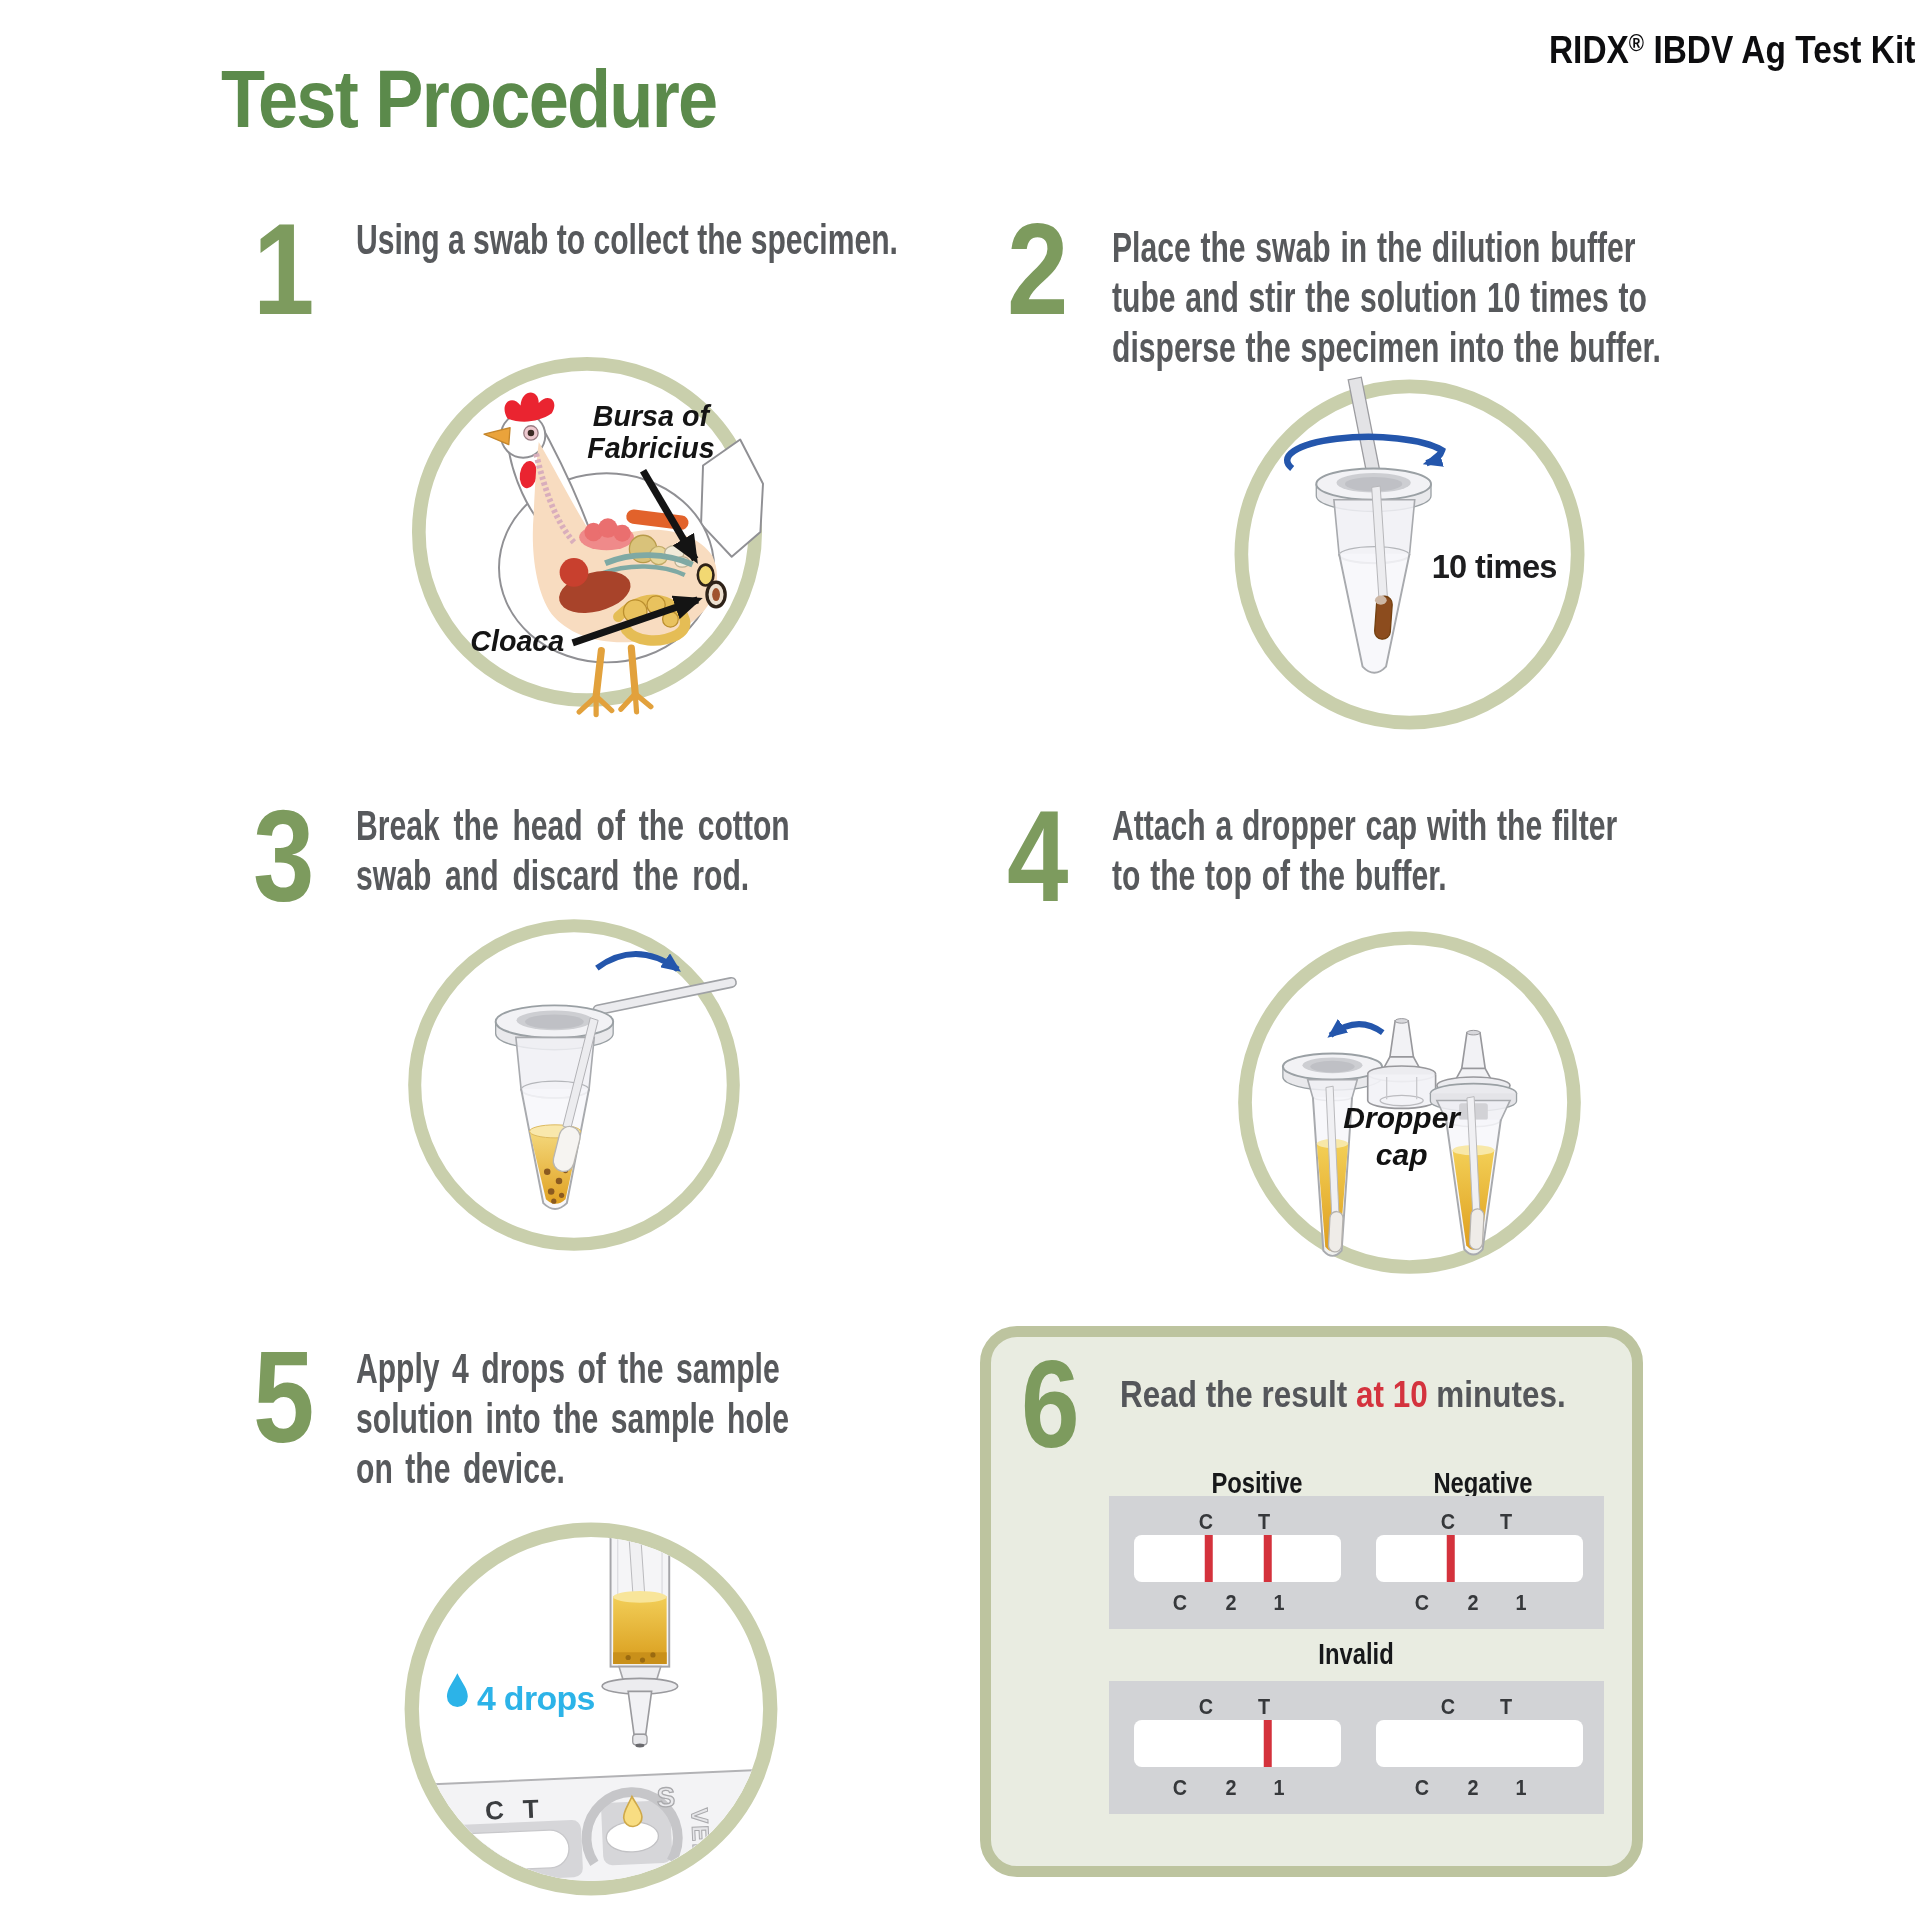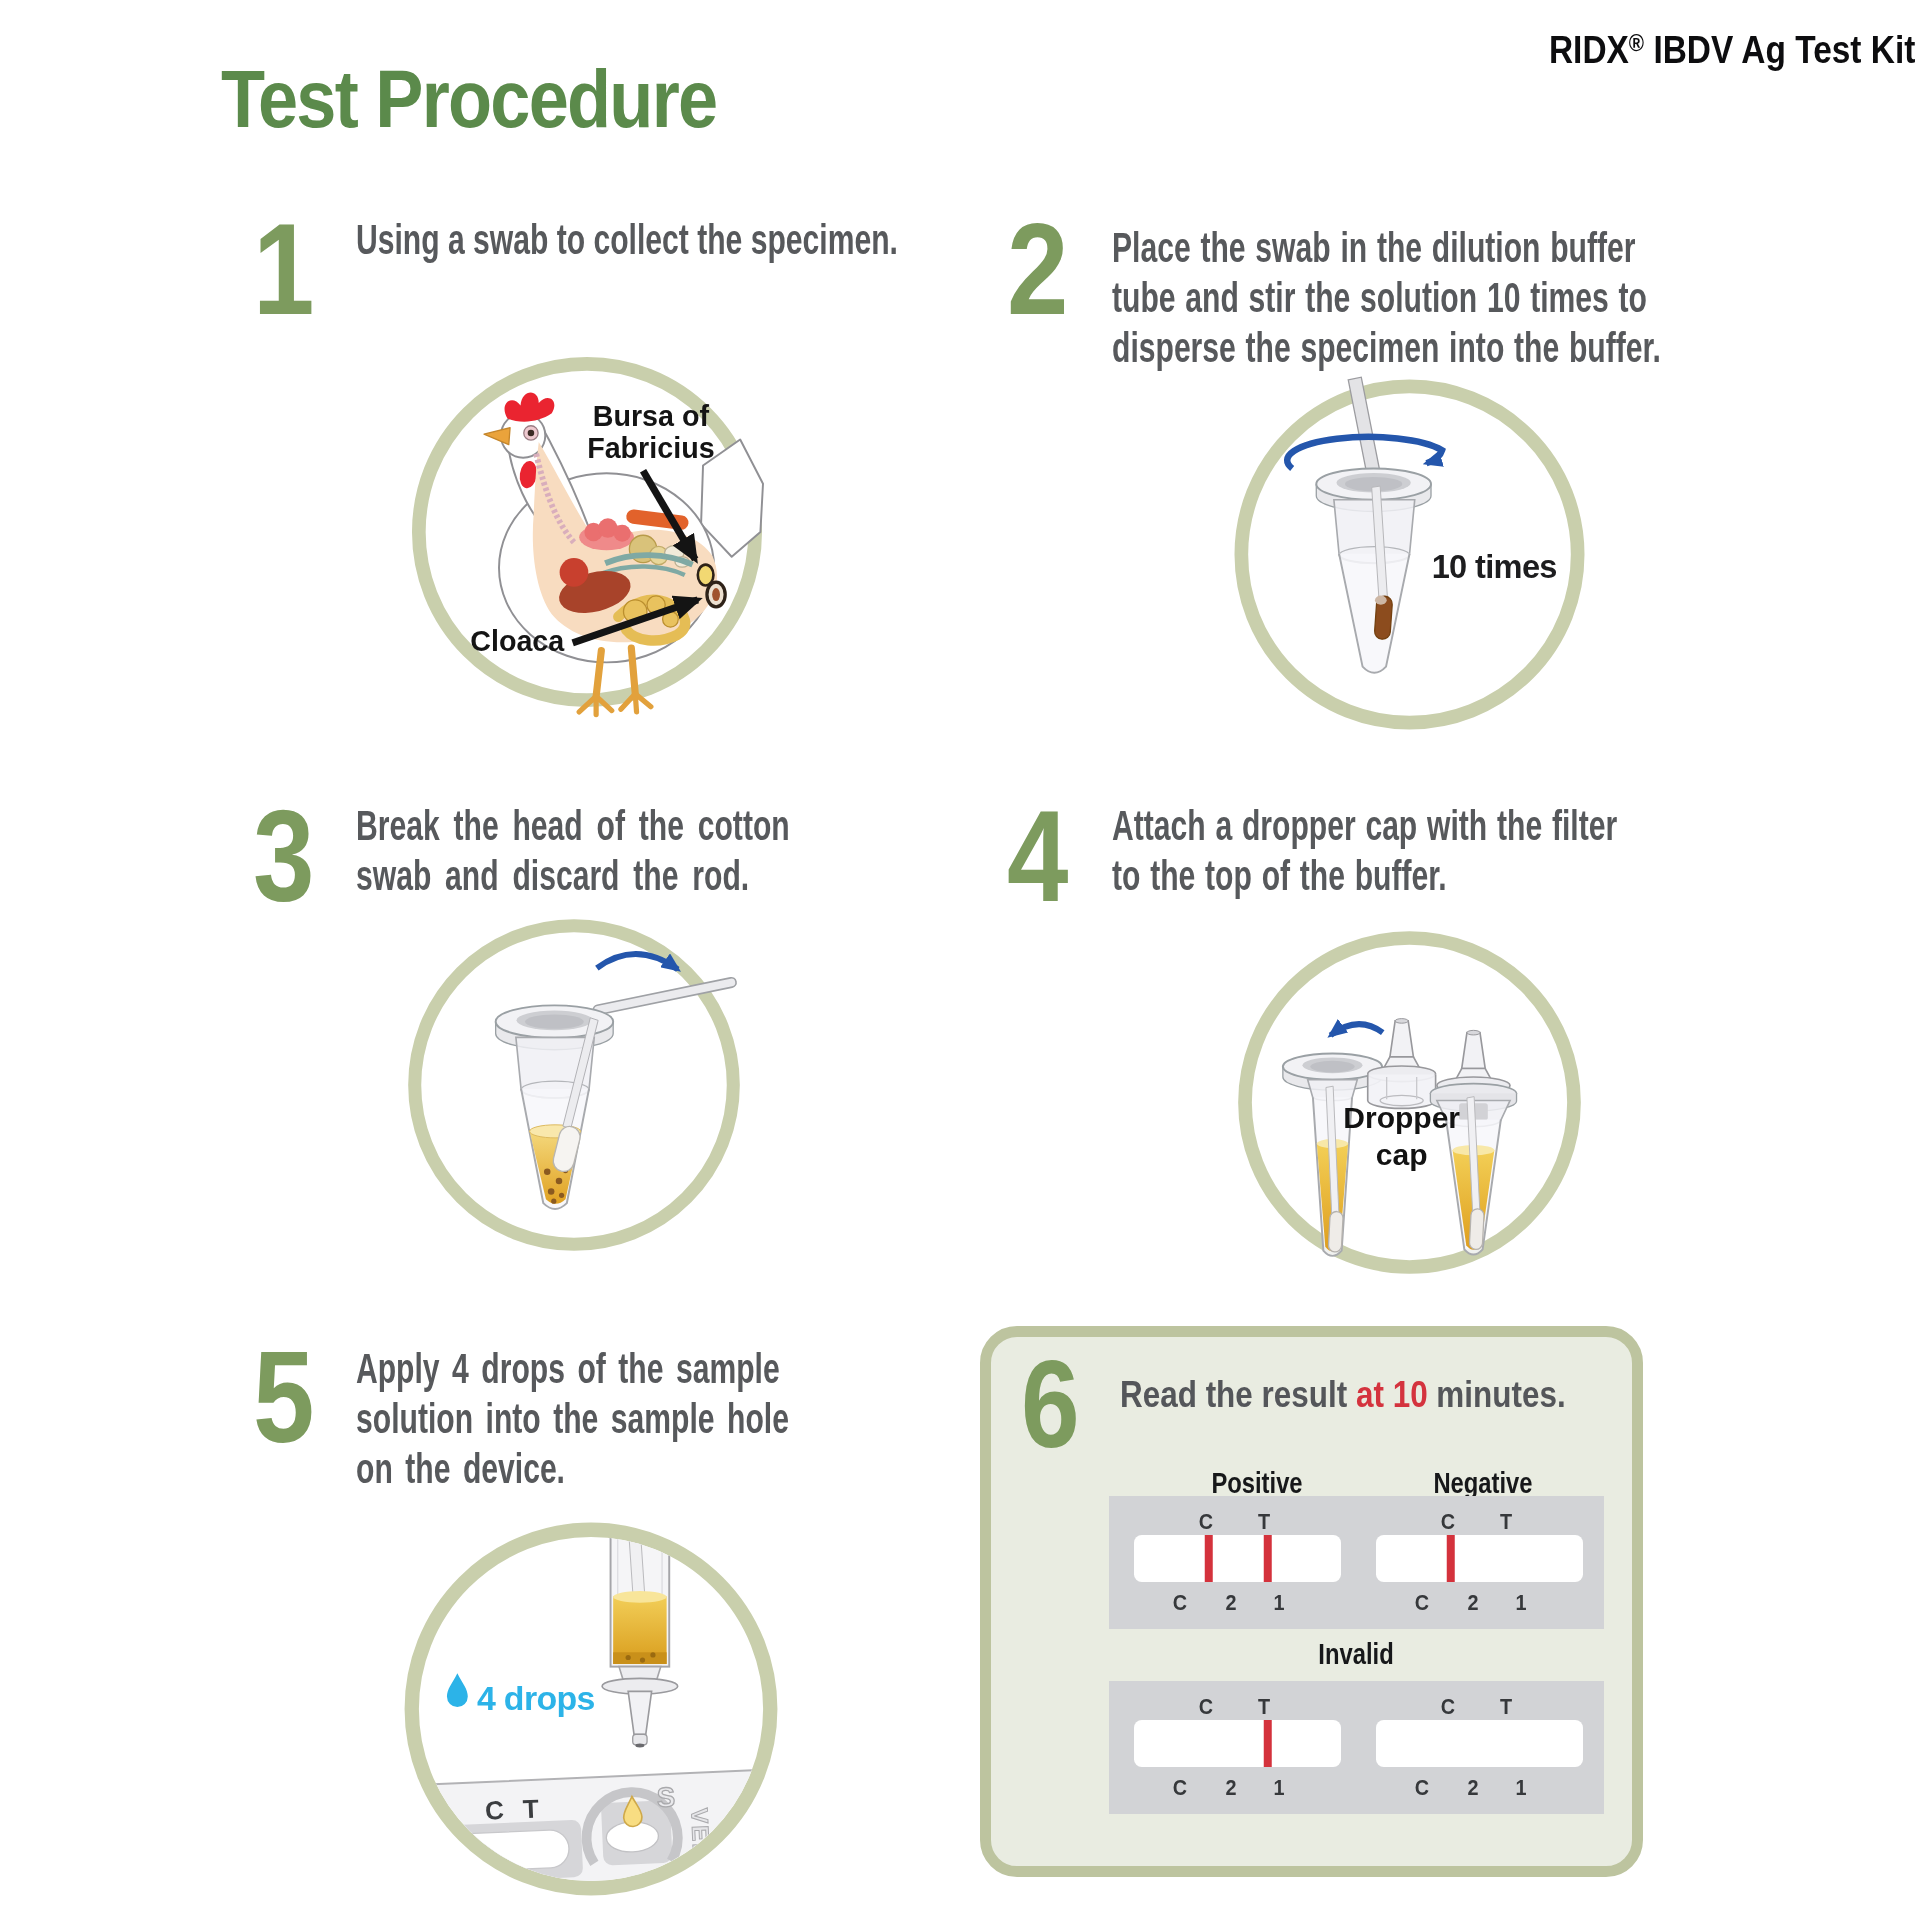--- a/index.html
+++ b/index.html
@@ -66,21 +66,21 @@
 
   <div class="abs step-num" style="left:1007px;top:791px;">4</div>
   <div class="abs step-text s4t" style="left:1112px;top:800px;">Attach a dropper cap with the filter
 to the top of the buffer.</div>
 
   <div class="abs step-num" style="left:253px;top:1332px;">5</div>
   <div class="abs step-text s5t" style="left:356px;top:1343px;">Apply 4 drops of the sample
 solution into the sample hole
 on the device.</div>
 
-  <div class="circle-wrap" style="left:411px;top:356px;width:352px;height:352px;">
+  <div class="circle-wrap" style="left:411px;top:356px;width:352px;height:352px;font-style:italic;">
     <svg width="352" height="352" viewBox="0 0 540 540" style="overflow:visible">
       <defs>
         <marker id="ak1" markerUnits="userSpaceOnUse" markerWidth="44" markerHeight="38" refX="36" refY="19" orient="auto">
           <path d="M0,0 L44,19 L0,38 Z" fill="#141414"></path>
         </marker>
       </defs>
       <circle cx="270" cy="270" r="258" fill="#ffffff" stroke="#c9cfac" stroke-width="21"></circle>
       <g stroke-linejoin="round">
         <polygon points="448,168 505,128 540,196 536,270 492,308 445,258" fill="#ffffff" stroke="#909094" stroke-width="3"></polygon>
         <ellipse cx="300" cy="325" rx="165" ry="145" fill="#ffffff" stroke="#909094" stroke-width="3"></ellipse>
@@ -180,21 +180,21 @@
         <circle cx="242" cy="412" r="5" fill="#8a5a20"></circle>
       <circle cx="230" cy="428" r="5" fill="#8a5a20"></circle>
         <circle cx="252" cy="396" r="4" fill="#8a5a20"></circle>
       <circle cx="246" cy="434" r="4" fill="#8a5a20"></circle>
         <circle cx="234" cy="443" r="4" fill="#8a5a20"></circle>
       <polygon points="290,162 302,166 260,332 248,328" fill="#ececef" stroke="#b0b0b4" stroke-width="1.5"></polygon>
       <rect x="238" y="328" width="32" height="70" rx="16" fill="#f6f4f1" stroke="#b8b6b2" stroke-width="2" transform="rotate(14 254 362)"></rect>
     </svg>
   </div>
 
-  <div class="circle-wrap" style="left:1230px;top:923px;width:359px;height:359px;">
+  <div class="circle-wrap" style="left:1230px;top:923px;width:359px;height:359px;font-style:italic;">
     <svg width="359" height="359" viewBox="0 0 550 550">
       <defs>
         <marker id="ab4" markerUnits="userSpaceOnUse" markerWidth="30" markerHeight="26" refX="24" refY="13" orient="auto">
           <path d="M0,0 L30,13 L0,26 Z" fill="#2456ac"></path>
         </marker>
         <linearGradient id="lg4a" x1="0" y1="338" x2="0" y2="510" gradientUnits="userSpaceOnUse">
           <stop offset="0" stop-color="#f3cf56"></stop>
             <stop offset="1" stop-color="#dd9c1c"></stop>
         </linearGradient>
         <linearGradient id="lg4b" x1="0" y1="348" x2="0" y2="507" gradientUnits="userSpaceOnUse">

